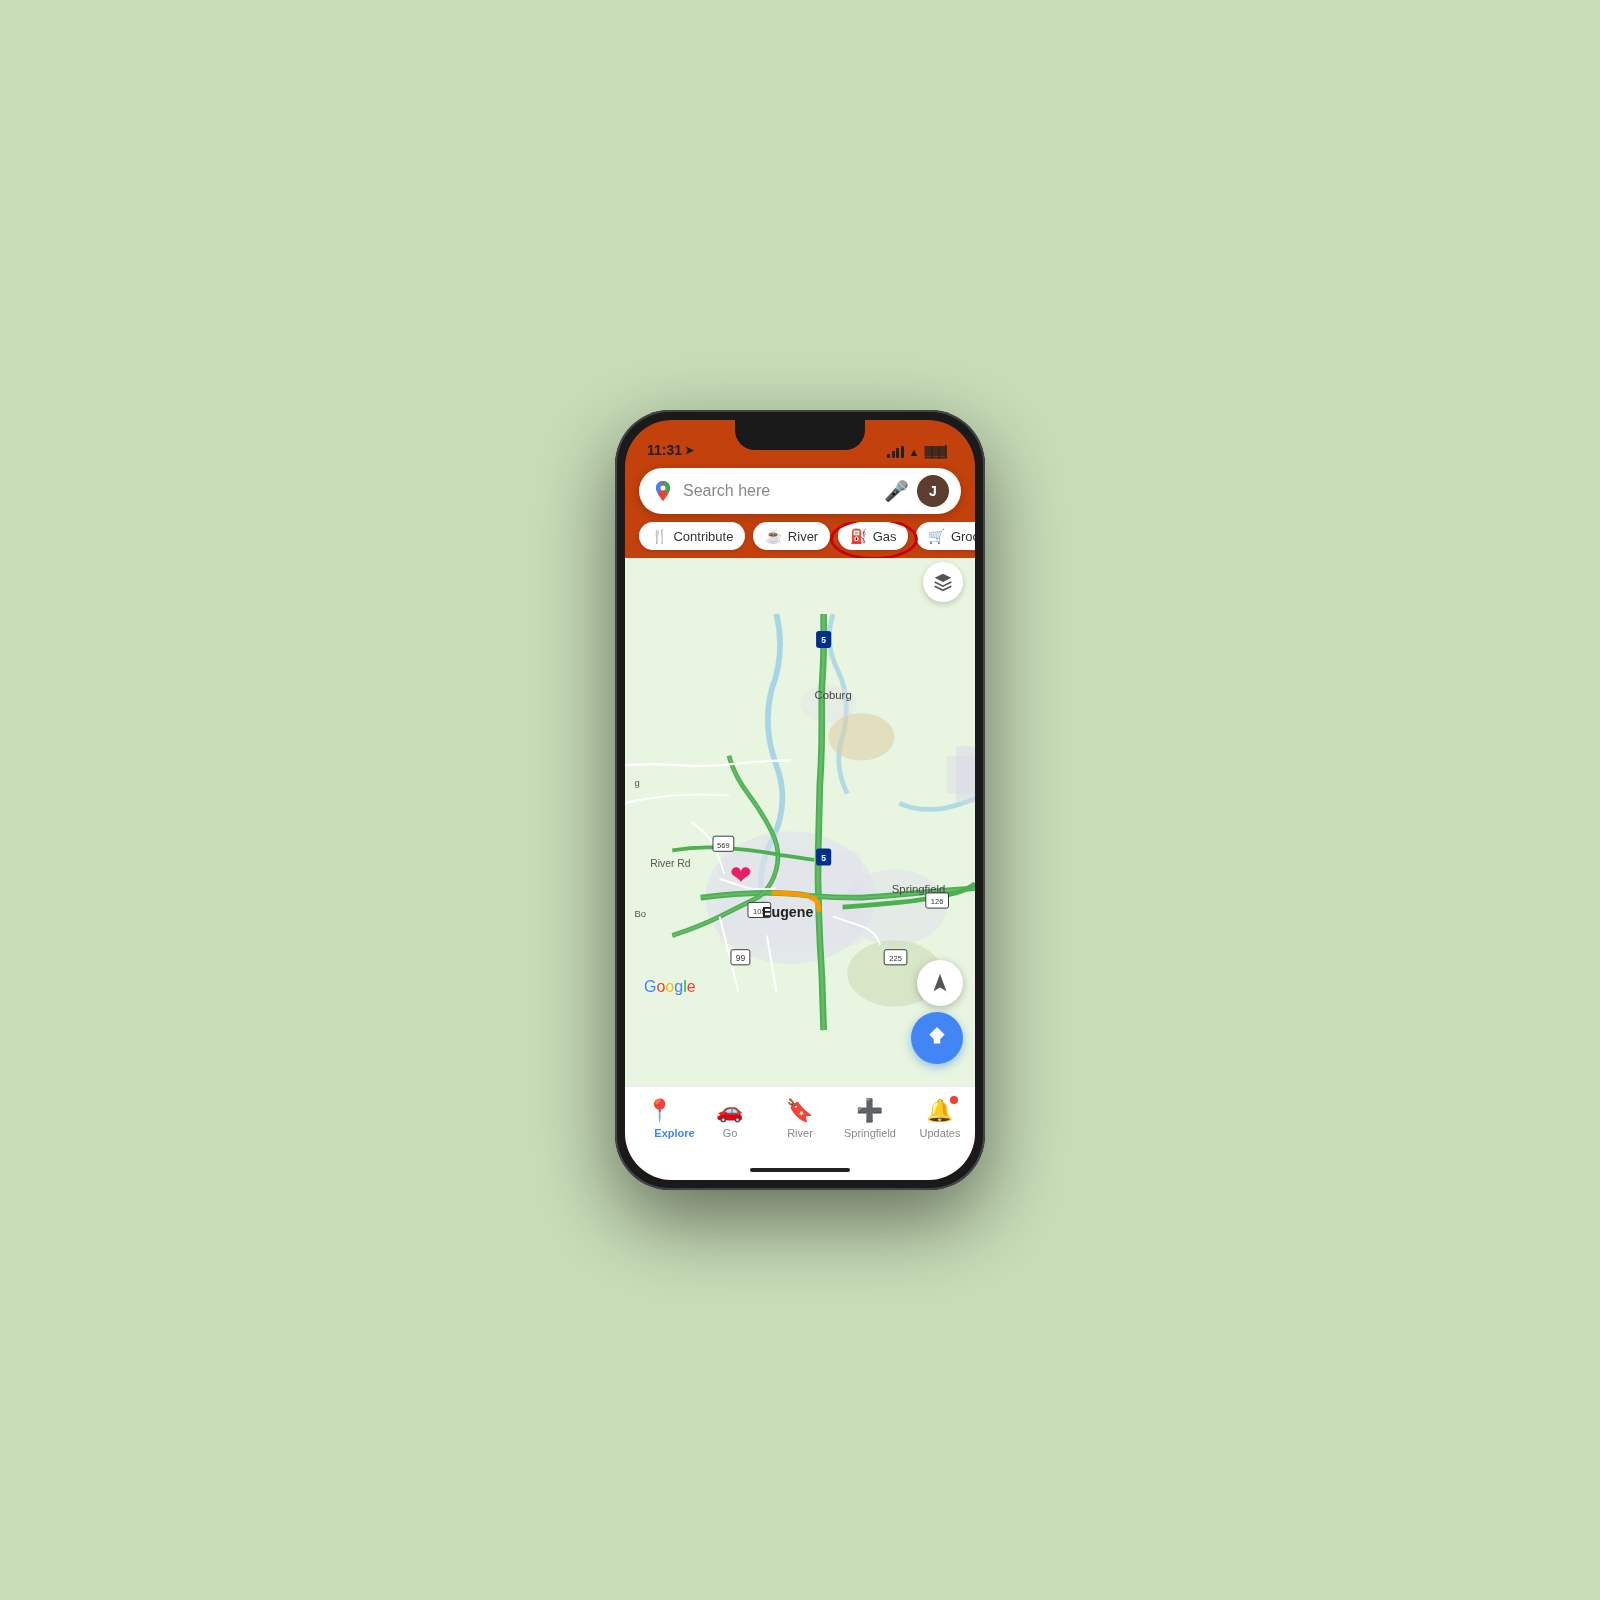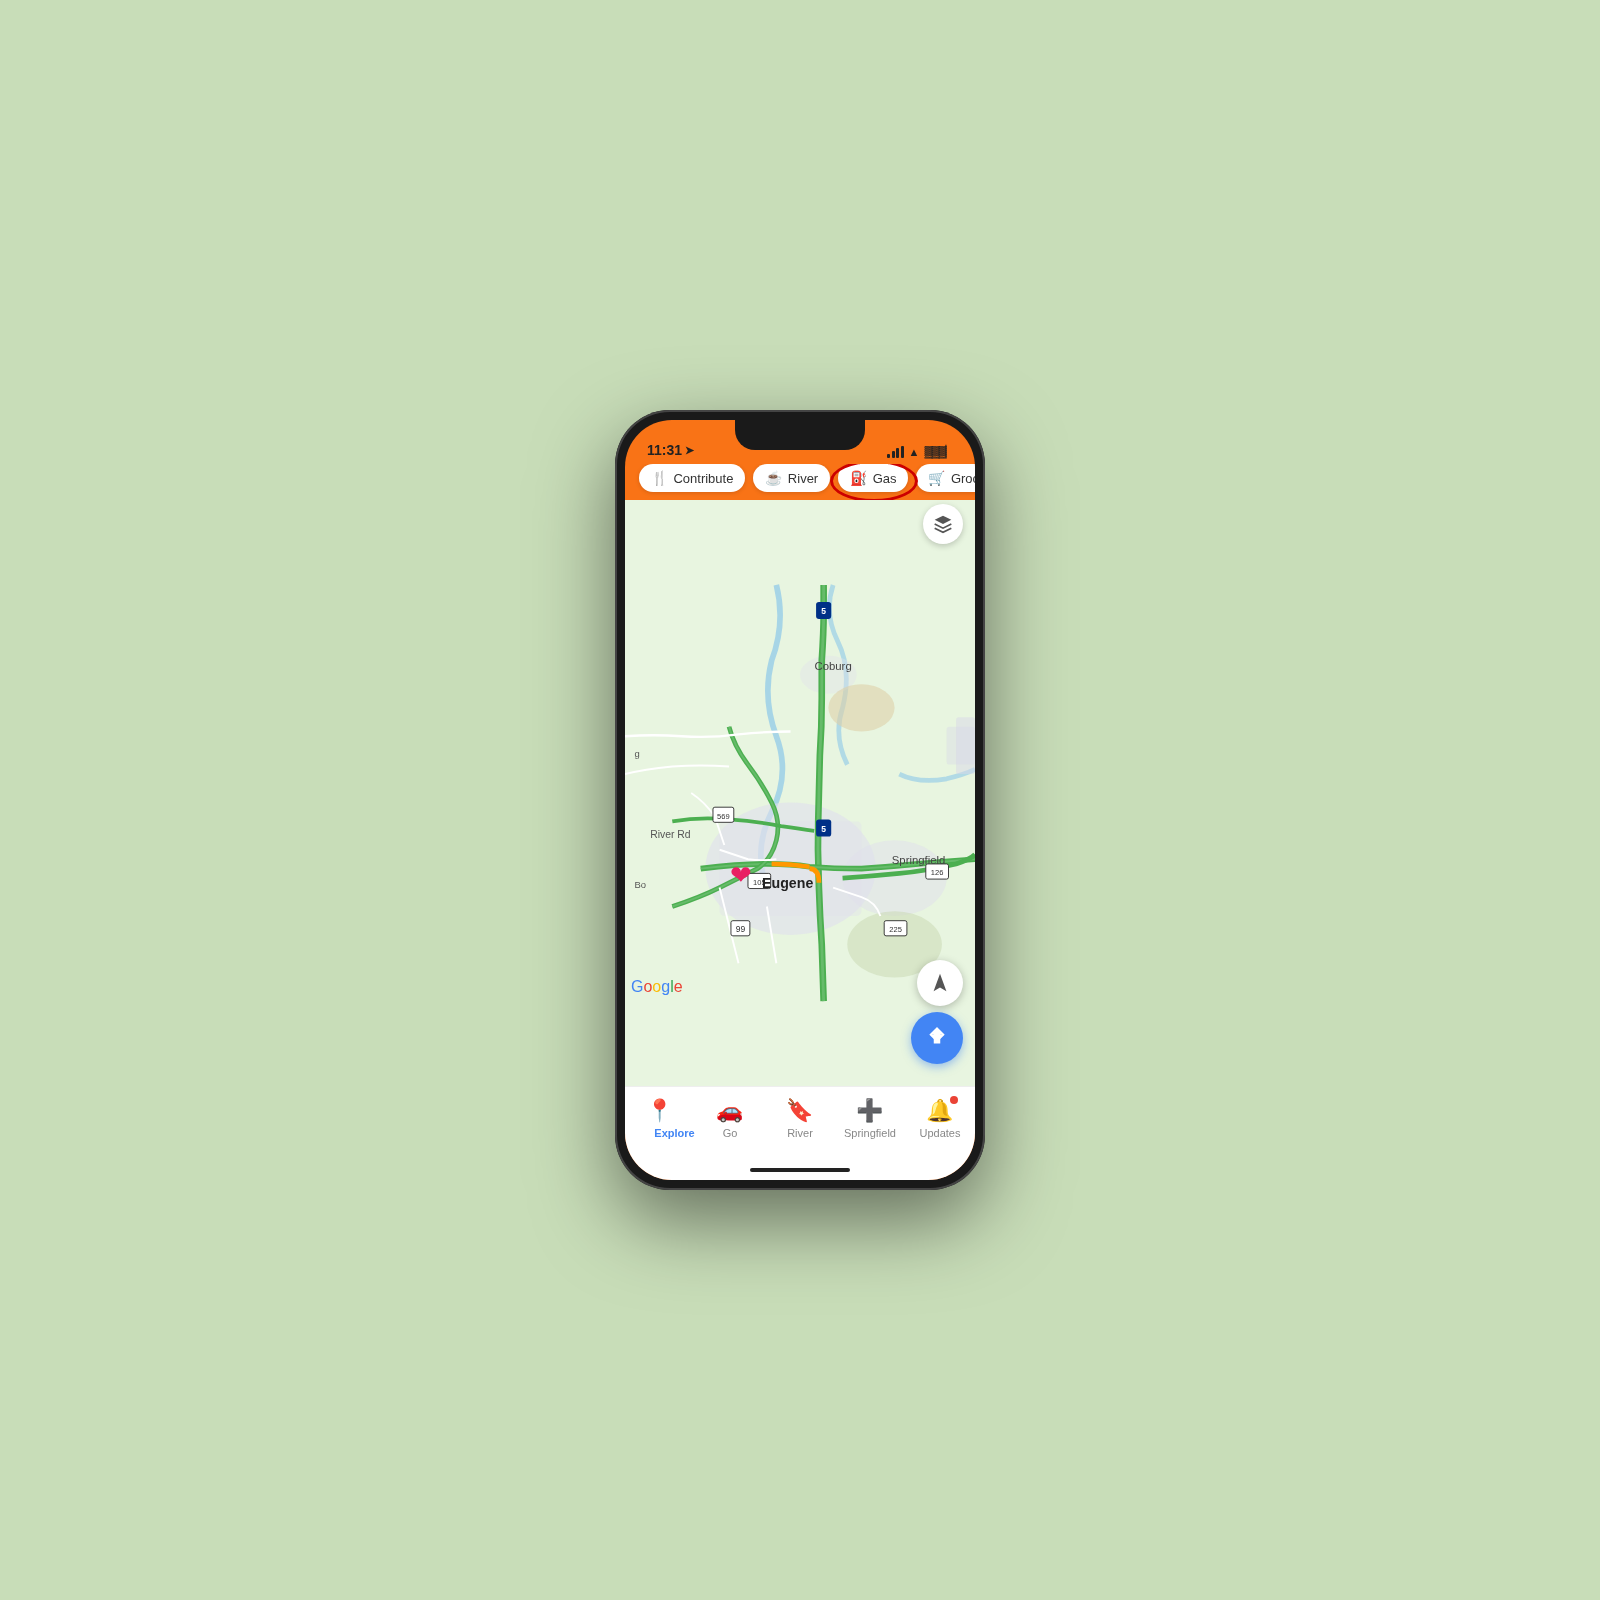--- a/index.html
+++ b/index.html
@@ -16,21 +16,21 @@
       height: 780px;
       background: #1a1a1a;
       border-radius: 55px;
       padding: 10px;
       box-shadow: 0 30px 80px rgba(0,0,0,0.5), inset 0 0 0 2px #444;
       position: relative;
     }
     .phone-inner {
       width: 100%;
       height: 100%;
-      background: #f97316;
+      background: #c2410c;
       border-radius: 47px;
       overflow: hidden;
       position: relative;
       display: flex;
       flex-direction: column;
     }
     .notch {
       position: absolute;
       top: 0;
       left: 50%;
@@ -205,21 +205,21 @@
       align-items: center;
       justify-content: center;
       box-shadow: 0 3px 10px rgba(66,133,244,0.5);
       font-size: 22px;
       color: #fff;
       z-index: 10;
     }
     .google-watermark {
       position: absolute;
       bottom: 90px;
-      left: 6px;
+      left: 19px;
       z-index: 10;
     }
     .heart-pin {
       position: absolute;
       bottom: 195px;
       left: 105px;
       z-index: 10;
       font-size: 26px;
       color: #e91e63;
     }
@@ -315,20 +315,34 @@
           <div class="signal-bar" style="height:4px;"></div>
           <div class="signal-bar" style="height:7px;"></div>
           <div class="signal-bar" style="height:10px;"></div>
           <div class="signal-bar" style="height:12px;"></div>
         </div>
         <span class="wifi-icon">▲</span>
         <span style="font-size:11px;color:#222;letter-spacing:-1px;">▓▓▓▏</span>
       </div>
     </div>
 
+    <div class="search-area">
+      <div class="search-bar">
+
+        <svg class="google-logo-mini" viewBox="0 0 24 24">
+          <path d="M12 2C8.13 2 5 5.13 5 9c0 5.25 7 13 7 13s7-7.75 7-13c0-3.87-3.13-7-7-7z" fill="#EA4335"></path>
+          <path d="M12 2C8.13 2 5 5.13 5 9c0 2.5 1.3 4.7 3.3 6L12 2z" fill="#4285F4"></path>
+          <path d="M12 2c3.87 0 7 3.13 7 7 0 2.5-1.3 4.7-3.3 6L12 2z" fill="#34A853"></path>
+          <circle cx="12" cy="9" r="2.5" fill="#fff"></circle>
+        </svg>
+        <span class="search-text">Search here</span>
+        <span class="mic-icon">🎤</span>
+        <div class="user-avatar">J</div>
+      </div>
+    </div>
 
     <div class="categories-row">
       <div class="category-chip" style="position:relative;">
         <span class="chip-icon">🍴</span>
         <span>Contribute</span>
       </div>
       <div class="category-chip" style="position:relative;">
         <span class="chip-icon">☕</span>
         <span>River</span>
       </div>

